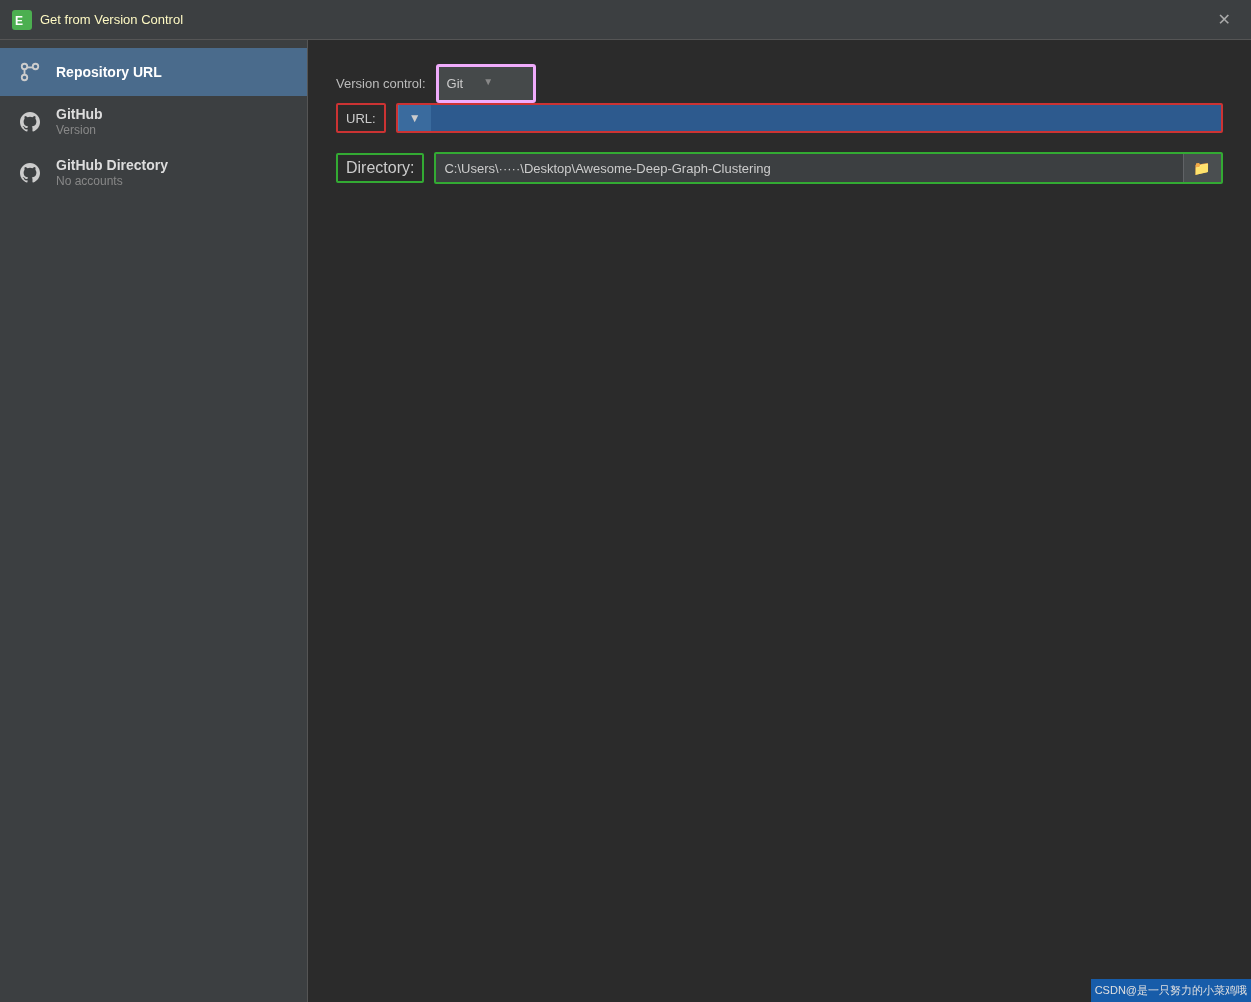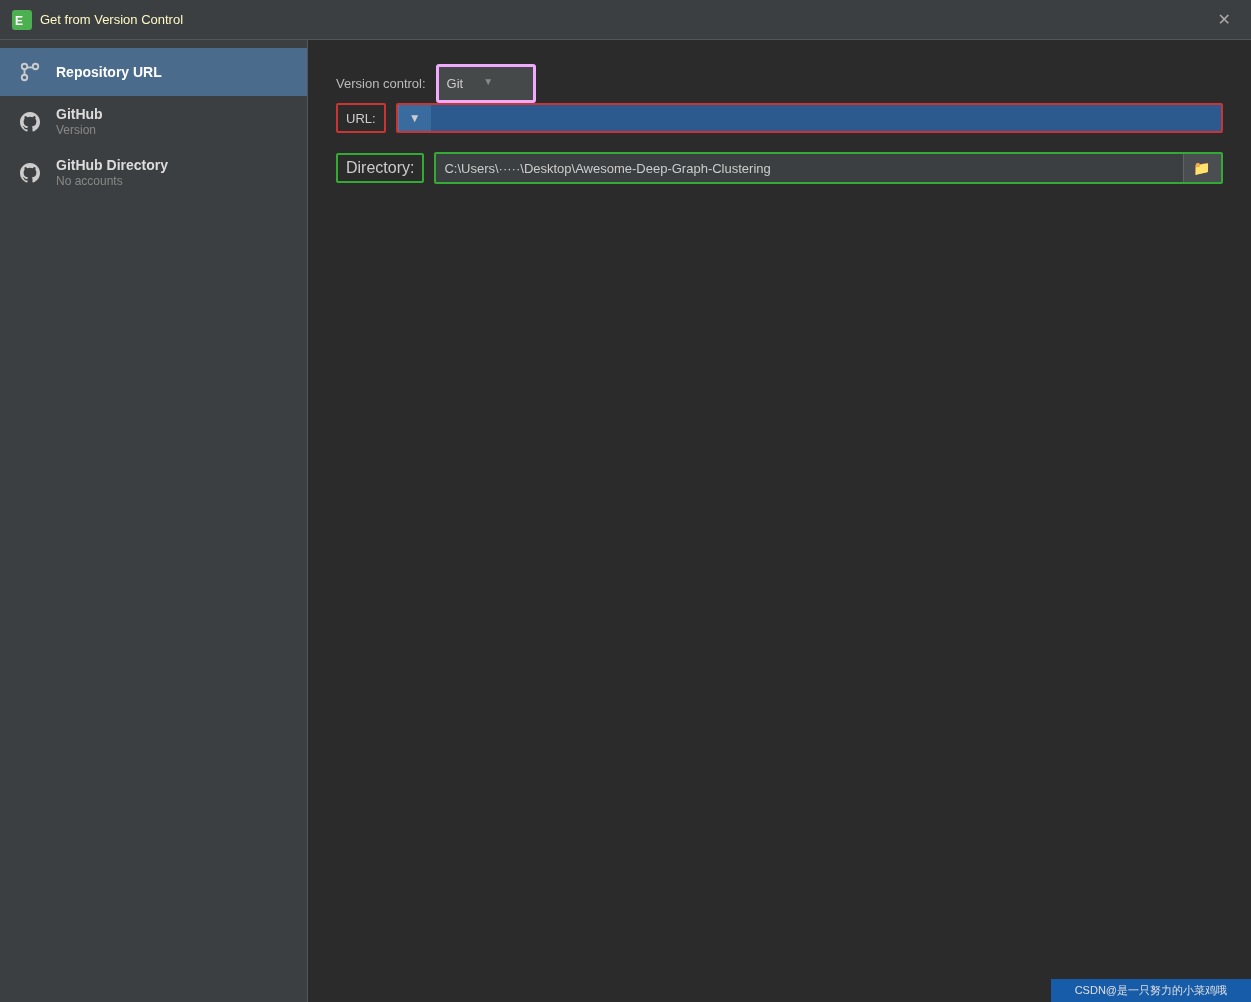--- a/index.html
+++ b/index.html
@@ -233,21 +233,21 @@
     }
 
     
     .watermark-area {
       position: fixed;
       bottom: 0;
       right: 0;
       background: #1565c0;
       color: #fff;
       font-size: 11px;
-      padding: 4px 24px;
+      padding: 4px 4px;
       opacity: 0.85;
     }
   </style>
 </head>
 <body>
 
 <div class="titlebar">
   <div class="titlebar-left">
 
     <svg class="titlebar-icon" viewBox="0 0 20 20" xmlns="http://www.w3.org/2000/svg">

